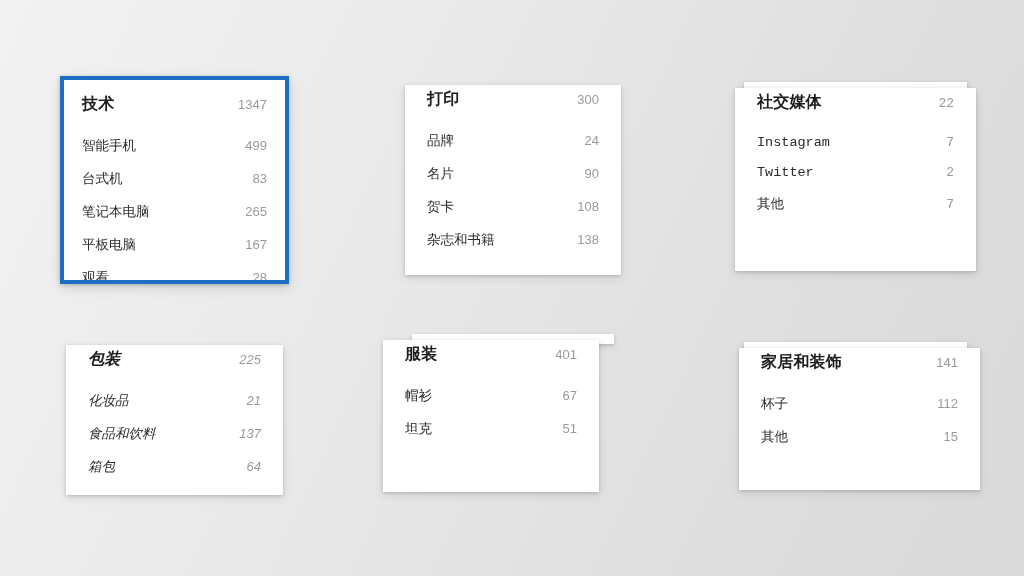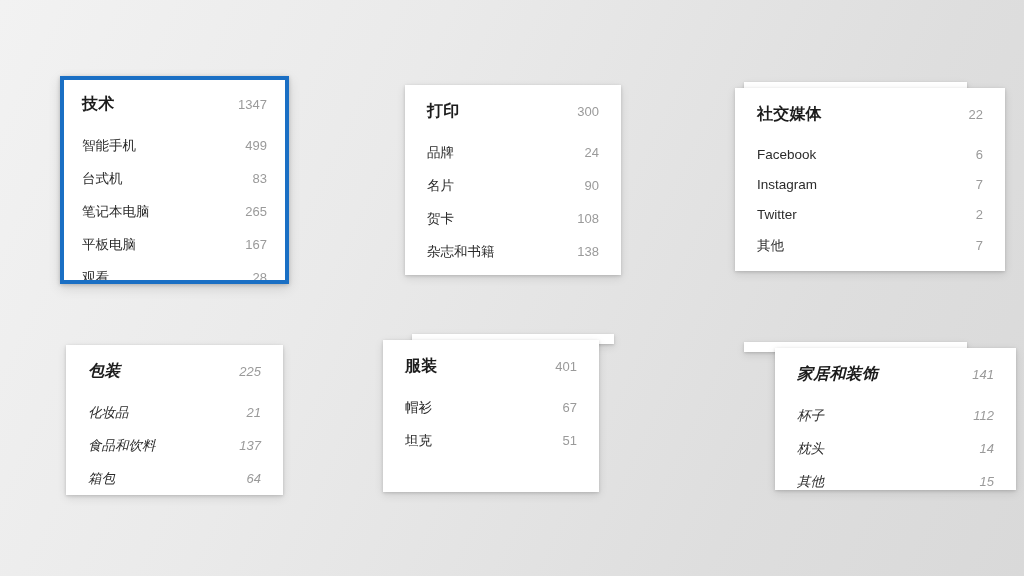--- a/index.html
+++ b/index.html
@@ -22,21 +22,21 @@
 
   
   .card {
     position: absolute;
     background: #ffffff;
     box-sizing: border-box;
     overflow: hidden;
     box-shadow: 0 1px 3px rgba(0,0,0,0.16), 0 3px 9px rgba(0,0,0,0.10);
   }
   .card-inner {
-    padding: 16px 22px 14px 22px;
+    padding: 4px 22px 14px 22px;
     box-sizing: border-box;
   }
 
   
   .sliver {
     position: absolute;
     background: #ffffff;
     box-shadow: 0 1px 3px rgba(0,0,0,0.16), 0 3px 9px rgba(0,0,0,0.10);
   }
 
@@ -81,26 +81,26 @@
   }
   .item-value {
     font-size: 13px;
     color: #9a9a9a;
     white-space: nowrap;
   }
 
   
   #card-technology { left: 60px;  top: 76px;  width: 229px; height: 208px; }
   #card-print      { left: 405px; top: 85px;  width: 216px; height: 190px; }
-  #card-social     { left: 735px; top: 88px;  width: 270px; height: 183px; }
+  #card-social     { left: 735px; top: 88px;  width: 241px; height: 183px; font-family: Liberation Mono, monospace; }
   #sliver-social   { left: 744px; top: 82px;  width: 223px; height: 10px; }
 
   #card-packaging  { left: 66px;  top: 345px; width: 217px; height: 150px; font-style: italic; }
   #card-apparel    { left: 383px; top: 340px; width: 216px; height: 152px; }
-  #card-home       { left: 775px; top: 348px; width: 241px; height: 142px; font-style: italic; }
+  #card-home       { left: 739px; top: 348px; width: 241px; height: 142px; }
   #sliver-home     { left: 744px; top: 342px; width: 223px; height: 10px; }
   #sliver-apparel  { left: 412px; top: 334px; width: 202px; height: 10px; }
 </style>
 </head>
 <body>
 
 <div class="canvas">
 
   <div class="card selected" id="card-technology">
     <div class="card-inner">
@@ -161,24 +161,20 @@
   </div>
 
   <div class="sliver" id="sliver-social"></div>
   <div class="card" id="card-social">
     <div class="card-inner">
       <div class="row head-row">
         <span class="head-label">社交媒体</span>
         <span class="head-value">22</span>
       </div>
       <div class="row item-row">
-        <span class="item-label">Facebook</span>
-        <span class="item-value">6</span>
-      </div>
-      <div class="row item-row">
         <span class="item-label">Instagram</span>
         <span class="item-value">7</span>
       </div>
       <div class="row item-row">
         <span class="item-label">Twitter</span>
         <span class="item-value">2</span>
       </div>
       <div class="row item-row">
         <span class="item-label">其他</span>
         <span class="item-value">7</span>
@@ -234,23 +230,19 @@
     <div class="card-inner">
       <div class="row head-row">
         <span class="head-label">家居和装饰</span>
         <span class="head-value">141</span>
       </div>
       <div class="row item-row">
         <span class="item-label">杯子</span>
         <span class="item-value">112</span>
       </div>
       <div class="row item-row">
-        <span class="item-label">枕头</span>
-        <span class="item-value">14</span>
-      </div>
-      <div class="row item-row">
         <span class="item-label">其他</span>
         <span class="item-value">15</span>
       </div>
     </div>
   </div>
 
 </div>
 
 </body></html>

